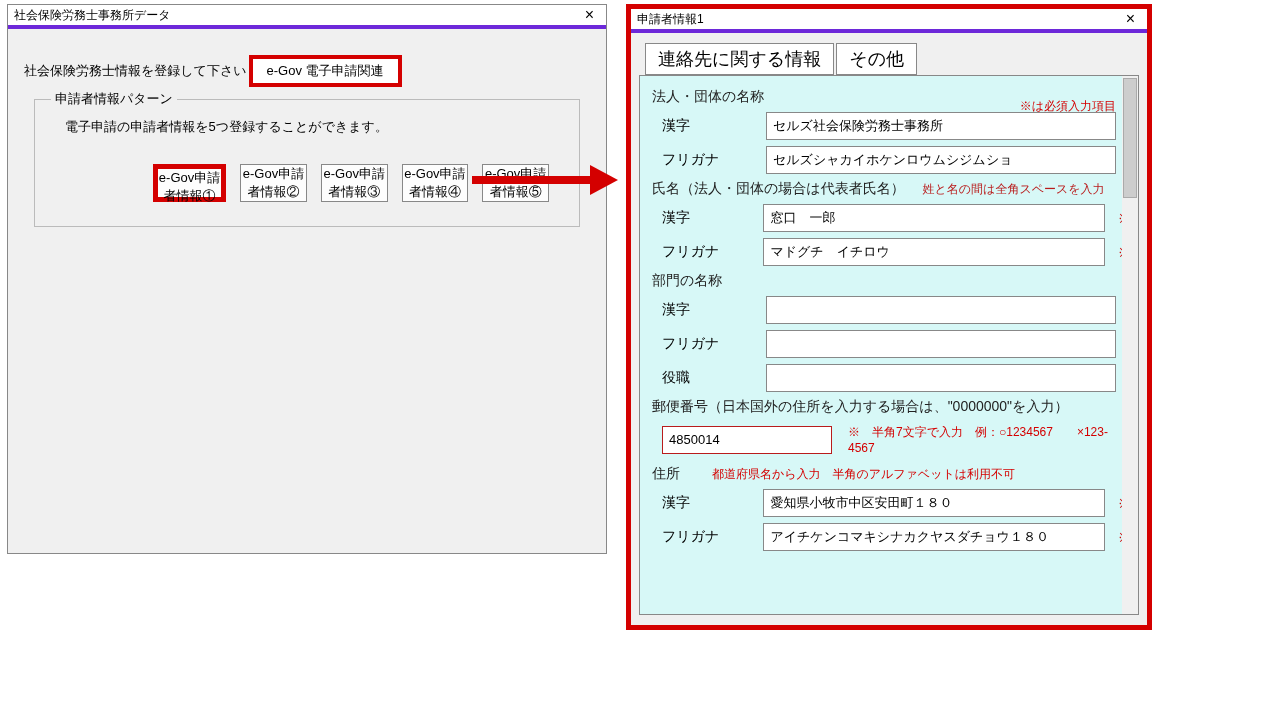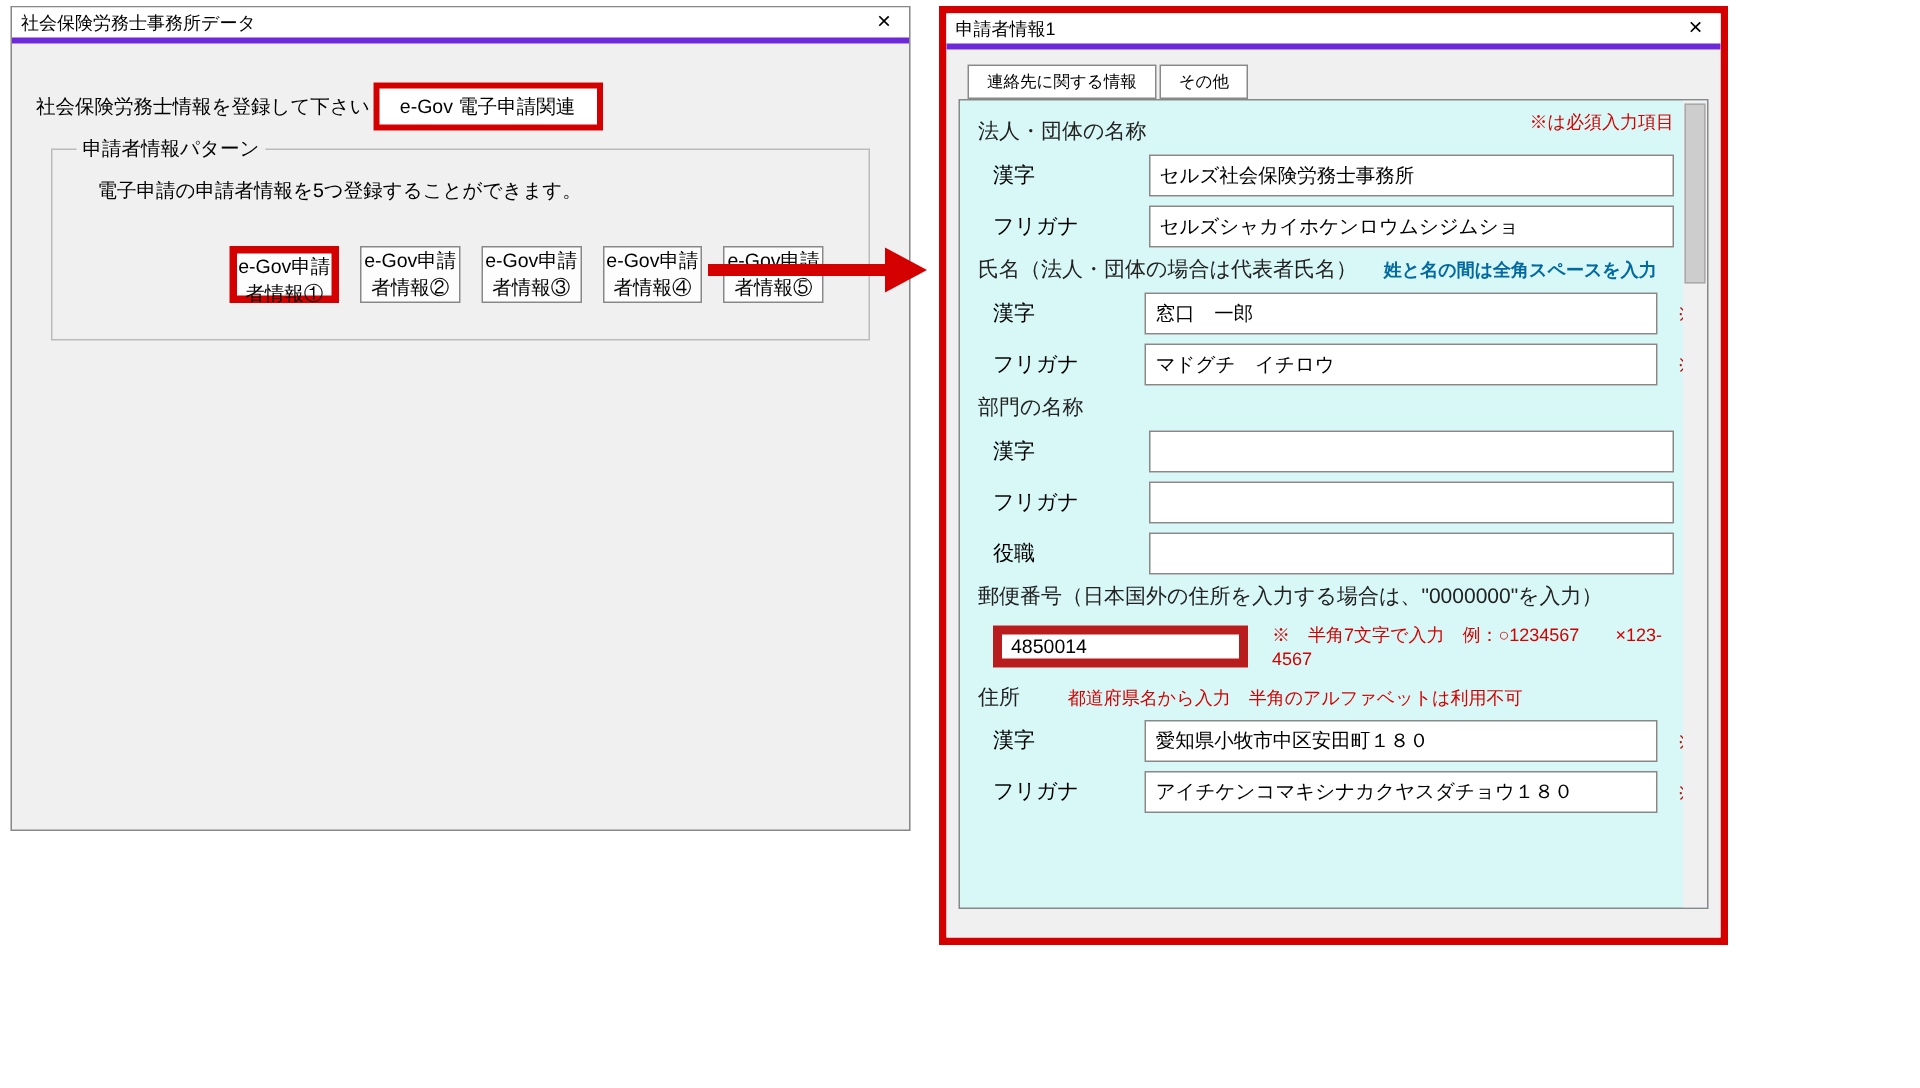--- a/index.html
+++ b/index.html
@@ -23,32 +23,32 @@
     
     .arrow { position: absolute; left: 472px; top: 172px; width: 150px; height: 20px; }
     .arrow-line { position: absolute; left: 0; top: 4px; width: 120px; height: 8px; background: #d40000; }
     .arrow-head { position: absolute; left: 118px; top: -7px; width: 0; height: 0; border-left: 28px solid #d40000; border-top: 15px solid transparent; border-bottom: 15px solid transparent; }
 
     
     .right-wrap { position: absolute; left: 626px; top: 4px; width: 526px; height: 626px; border: 5px solid #d40000; background: #fff; }
     .right-win { width: 100%; height: 100%; background: #f0f0f0; }
     .right-body { padding: 10px 8px 0; }
     .tabbar { display: flex; margin-left: 6px; }
-    .tabbar .tab { border: 1px solid #888; background: #fff; font-size: 11px; padding: 3px 12px; margin-right: 2px; cursor: pointer; }
+    .tabbar .tab { border: 1px solid #888; background: #fff; font-size: 18px; padding: 3px 12px; margin-right: 2px; cursor: pointer; }
     .tabbar .tab.inactive { border-bottom: 1px solid #888; }
     .form-area { background: #d7f8f7; border: 1px solid #888; height: 540px; overflow-y: auto; padding: 6px 8px 14px; position: relative; }
-    .req-note { position: absolute; right: 22px; top: 6px; color: #d40000; font-size: 12px; }
+    .req-note { position: absolute; right: 22px; top: 22px; color: #d40000; font-size: 12px; }
     .sec { font-size: 14px; color: #222; margin: 6px 4px 4px; }
-    .sec .hint { color: #0369a1; font-size: 12px; margin-left: 14px; font-weight: bold; }
+    .sec .hint { color: #b91c1c; font-size: 12px; margin-left: 14px; }
     .row { display: flex; align-items: center; margin: 6px 0; padding-left: 14px; }
     .row .lbl { width: 104px; font-size: 14px; }
     .row input { height: 28px; border: 1px solid #888; background: #fff; font-size: 13px; padding: 0 6px; width: 350px; }
     .row .mark { color: #d40000; font-size: 13px; margin-left: 14px; }
     .postal-row { display: flex; align-items: center; margin: 8px 0 10px; padding-left: 14px; }
-    .postal-row input { width: 170px; height: 28px; border: 6px solid #b91c1c; padding: 0 6px; font-size: 13px; }
+    .postal-row input { width: 170px; height: 28px; border: 1px solid #b91c1c; padding: 0 6px; font-size: 13px; }
     .postal-hint { color: #d40000; font-size: 12px; margin-left: 16px; }
     .addr-hint { color: #d40000; font-size: 12px; margin-left: 28px; }
     .scrollbar { position: absolute; right: 0; top: 0; bottom: 0; width: 16px; background: #f0f0f0; }
     .scrollbar-thumb { position: absolute; top: 2px; left: 1px; width: 14px; height: 120px; background: #cdcdcd; border: 1px solid #aaa; }
   </style>
 </head>
 <body>
 
 <div class="left-win">
   <div class="titlebar">

